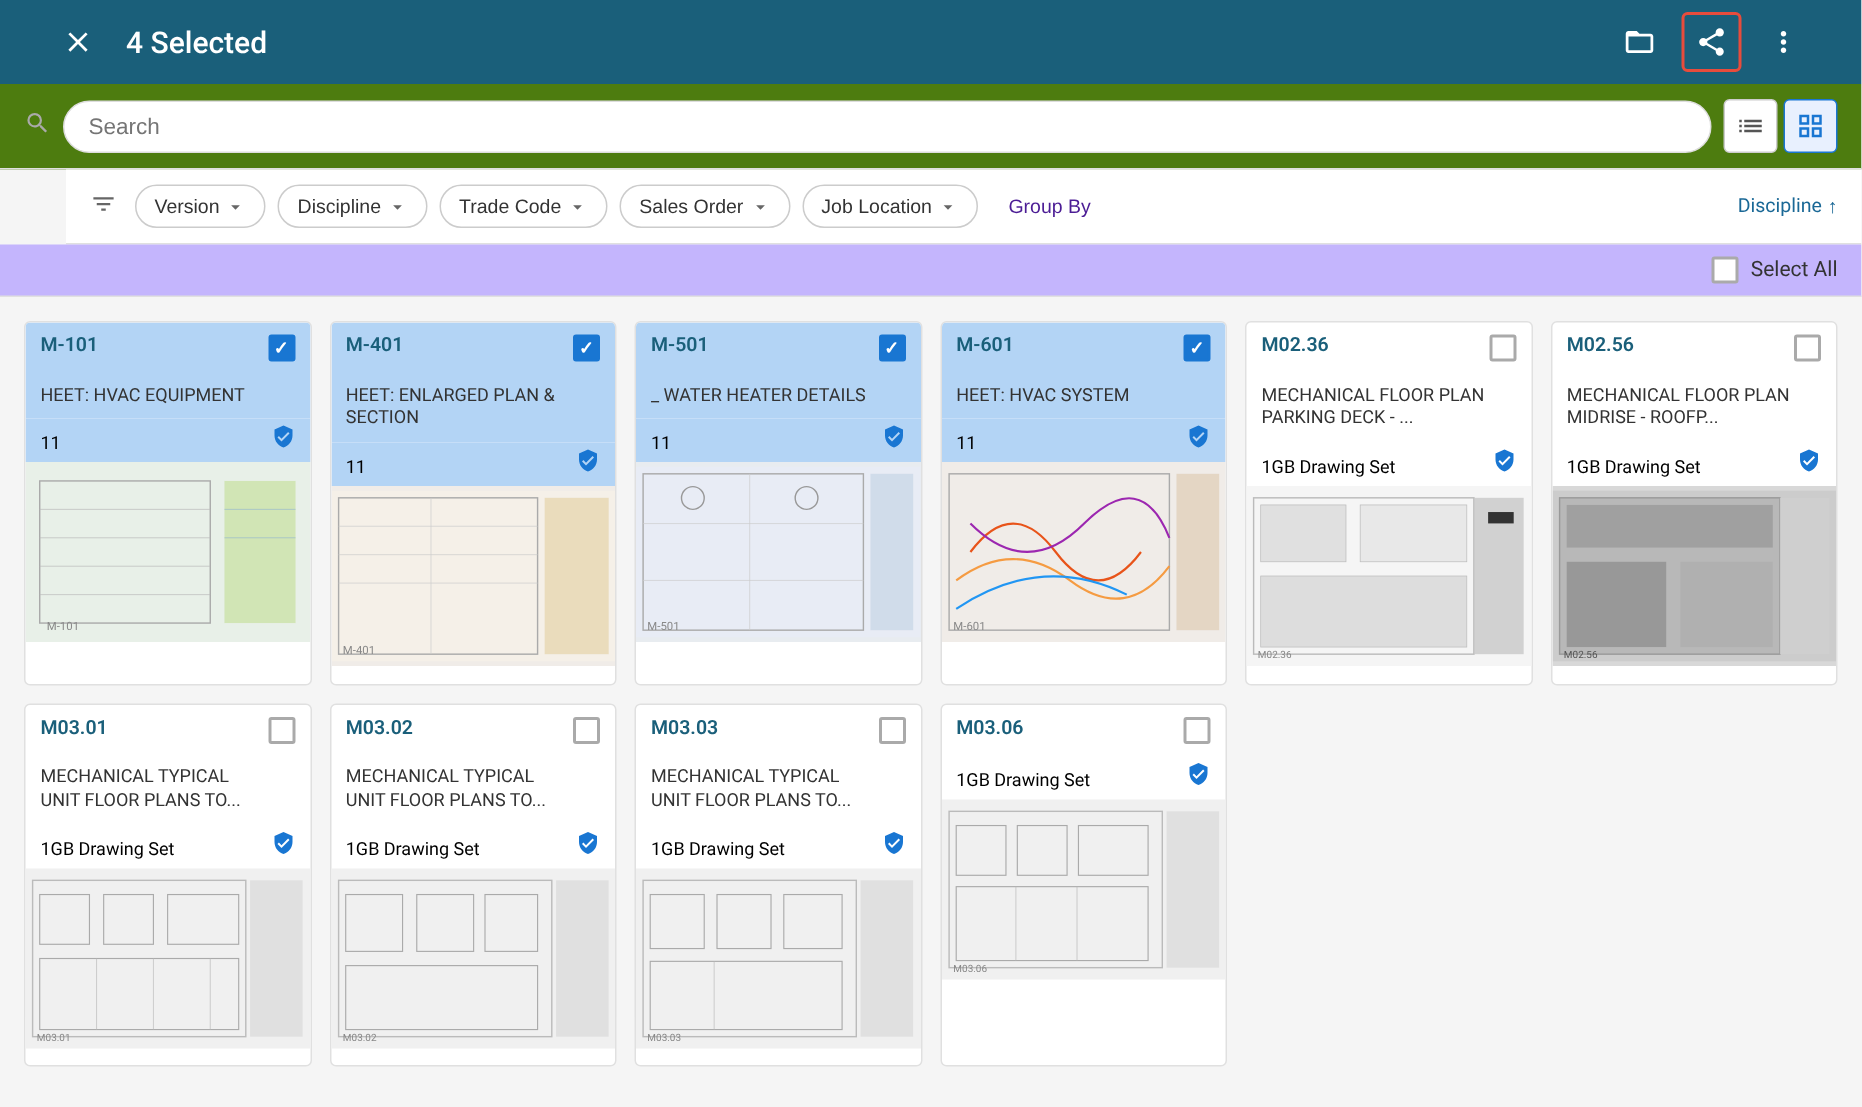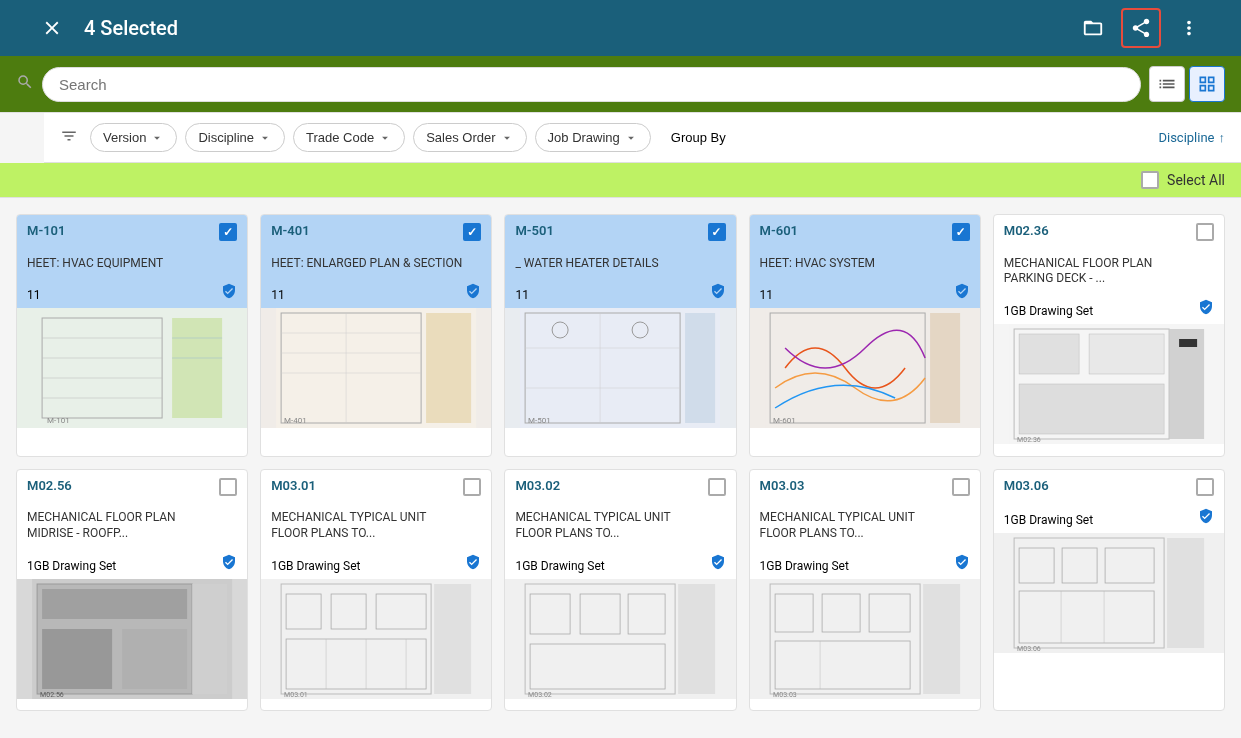--- a/index.html
+++ b/index.html
@@ -69,49 +69,49 @@
     .filter-btn {
       display: flex; align-items: center; gap: 4px;
       border: 1px solid #ccc; border-radius: 20px;
       padding: 6px 12px; font-size: 13px; color: #333;
       background: white; cursor: pointer;
     }
     .filter-btn svg { width: 14px; height: 14px; color: #666; }
     .group-by-btn {
       display: flex; align-items: center; gap: 4px;
       border: none; background: transparent;
-      padding: 6px 12px; font-size: 13px; color: #000000;
+      padding: 6px 12px; font-size: 13px; color: #4c1d95;
       cursor: pointer;
     }
     .sort-label {
       margin-left: auto; font-size: 13px; color: #1a6896; cursor: pointer;
       display: flex; align-items: center; gap: 4px;
     }
 
     
     .select-all-bar {
-      background: #bef264;
+      background: #c4b5fd;
       padding: 8px 16px;
       display: flex;
       align-items: center;
       justify-content: flex-end;
       gap: 8px;
       border-bottom: 1px solid #e0e0e0;
     }
     .checkbox {
       width: 18px; height: 18px; border: 2px solid #aaa;
       border-radius: 2px; cursor: pointer; background: white;
     }
     .select-all-label { font-size: 14px; color: #333; }
 
     
     .grid-container {
       padding: 16px;
       display: grid;
-      grid-template-columns: repeat(5, 1fr);
+      grid-template-columns: repeat(6, 1fr);
       gap: 12px;
       overflow-y: auto;
       height: calc(738px - 56px - 57px - 52px - 44px);
     }
 
     .card {
       background: white;
       border-radius: 4px;
       border: 1px solid #e0e0e0;
       overflow: hidden;
@@ -246,21 +246,21 @@
         <path d="M7 10l5 5 5-5z"></path>
       </svg>
   </button>
   <button class="filter-btn">
     <span>Sales Order</span>
     <svg viewBox="0 0 24 24" fill="#666">
         <path d="M7 10l5 5 5-5z"></path>
       </svg>
   </button>
   <button class="filter-btn">
-    <span>Job Drawing</span>
+    <span>Job Location</span>
     <svg viewBox="0 0 24 24" fill="#666">
         <path d="M7 10l5 5 5-5z"></path>
       </svg>
   </button>
   <button class="group-by-btn">
     <span>Group By</span>
   </button>
   <div class="sort-label">
     <span>Discipline</span>
     <span>↑</span>

